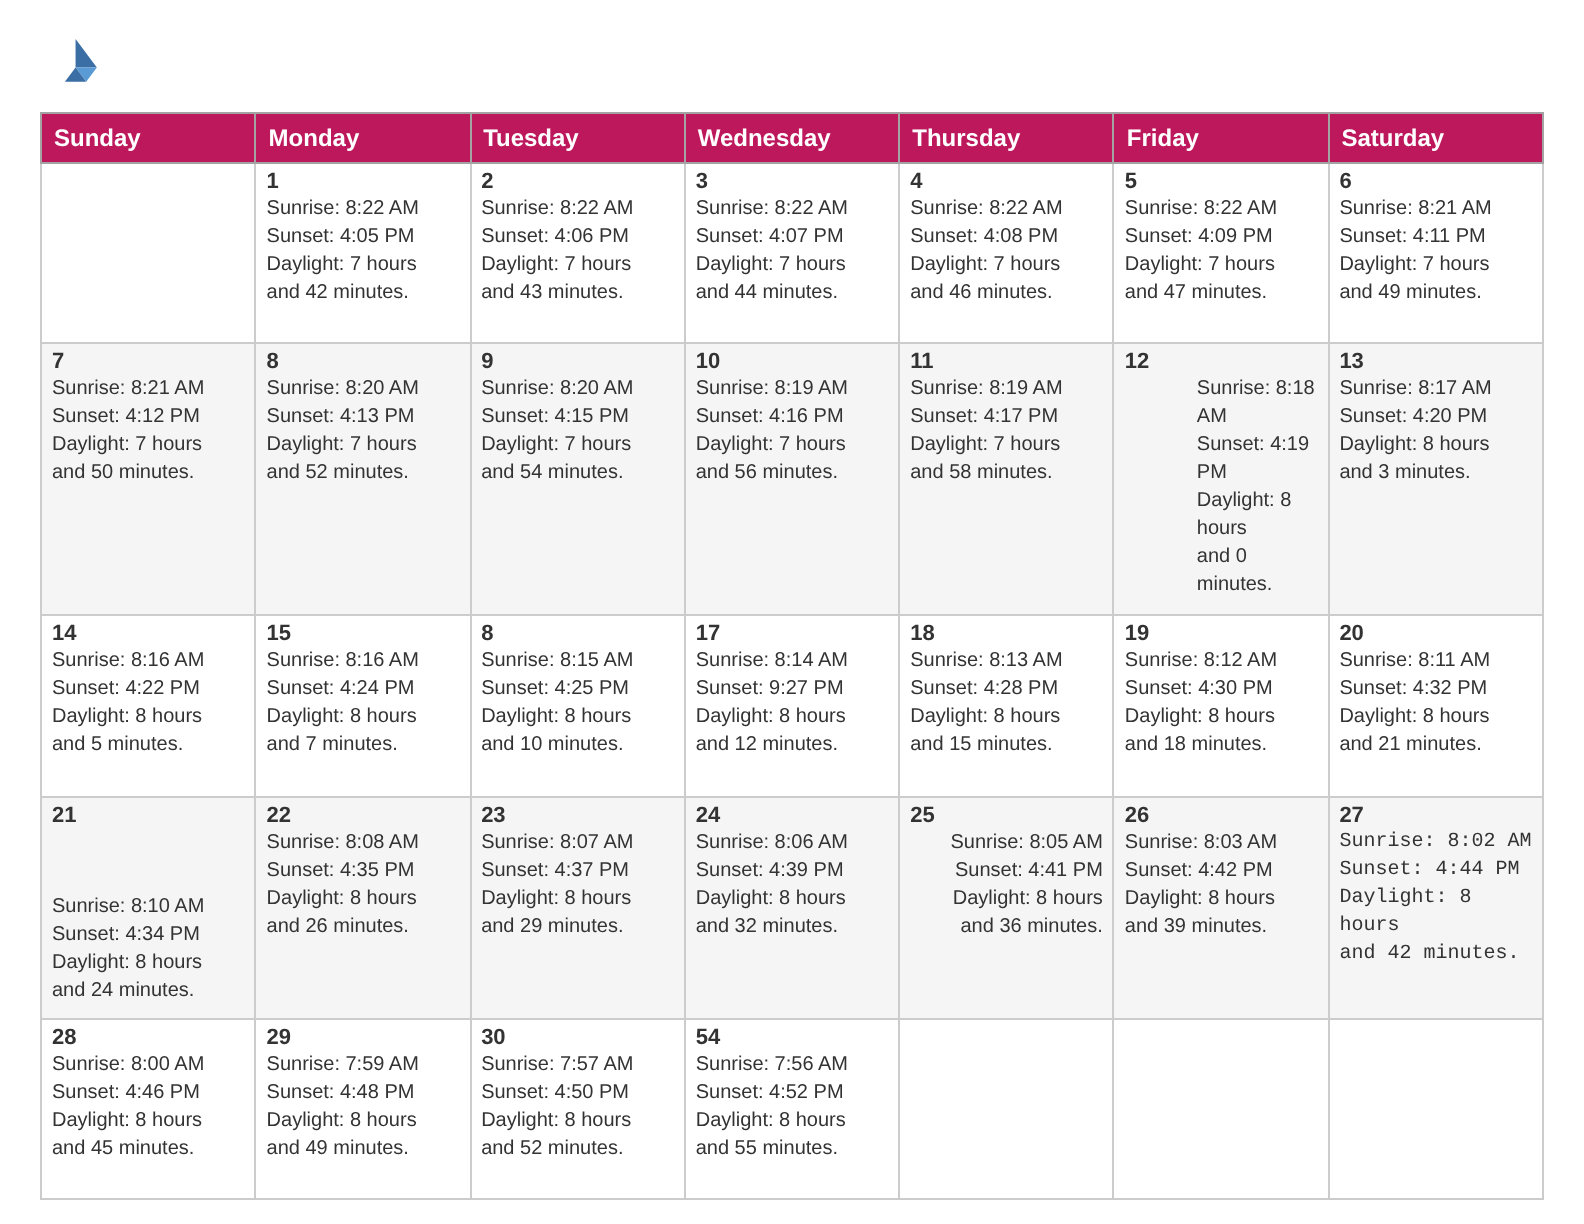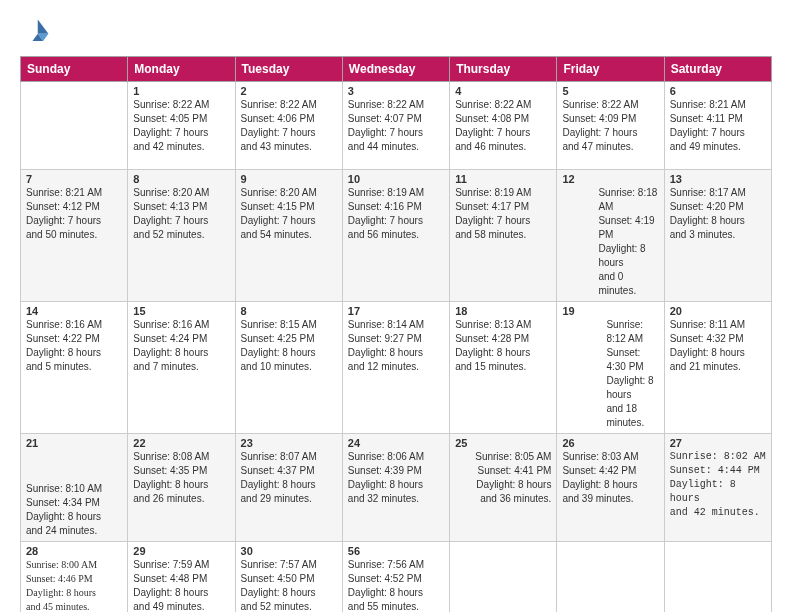--- a/index.html
+++ b/index.html
@@ -264,21 +264,21 @@
           </td>
           <td>
             <span class="day-number">18</span>
             <div class="day-info" style="white-space: pre-line;">Sunrise: 8:13 AM
 Sunset: 4:28 PM
 Daylight: 8 hours
 and 15 minutes.</div>
           </td>
           <td>
             <span class="day-number">19</span>
-            <div class="day-info" style="white-space: pre-line; margin-left: 44px;">Sunrise: 8:12 AM
+            <div class="day-info" style="white-space: pre-line;">Sunrise: 8:12 AM
 Sunset: 4:30 PM
 Daylight: 8 hours
 and 18 minutes.</div>
           </td>
           <td>
             <span class="day-number">20</span>
             <div class="day-info" style="white-space: pre-line;">Sunrise: 8:11 AM
 Sunset: 4:32 PM
 Daylight: 8 hours
 and 21 minutes.</div>
@@ -331,41 +331,41 @@
             <span class="day-number">27</span>
             <div class="day-info" style="white-space: pre-line; font-family: Liberation Mono, monospace;">Sunrise: 8:02 AM
 Sunset: 4:44 PM
 Daylight: 8 hours
 and 42 minutes.</div>
           </td>
         </tr>
         <tr>
           <td>
             <span class="day-number">28</span>
-            <div class="day-info" style="white-space: pre-line; font-family: Liberation Serif, serif;">Sunrise: 8:00 AM
+            <div class="day-info" style="white-space: pre-line;">Sunrise: 8:00 AM
 Sunset: 4:46 PM
 Daylight: 8 hours
 and 45 minutes.</div>
           </td>
           <td>
             <span class="day-number">29</span>
             <div class="day-info" style="white-space: pre-line;">Sunrise: 7:59 AM
 Sunset: 4:48 PM
 Daylight: 8 hours
 and 49 minutes.</div>
           </td>
           <td>
             <span class="day-number">30</span>
             <div class="day-info" style="white-space: pre-line;">Sunrise: 7:57 AM
 Sunset: 4:50 PM
 Daylight: 8 hours
 and 52 minutes.</div>
           </td>
           <td>
-            <span class="day-number">56</span>
+            <span class="day-number">54</span>
             <div class="day-info" style="white-space: pre-line;">Sunrise: 7:56 AM
 Sunset: 4:52 PM
 Daylight: 8 hours
 and 55 minutes.</div>
           </td>
           <td class="empty-cell"></td>
           <td class="empty-cell"></td>
           <td class="empty-cell"></td>
         </tr>
       </tbody>

